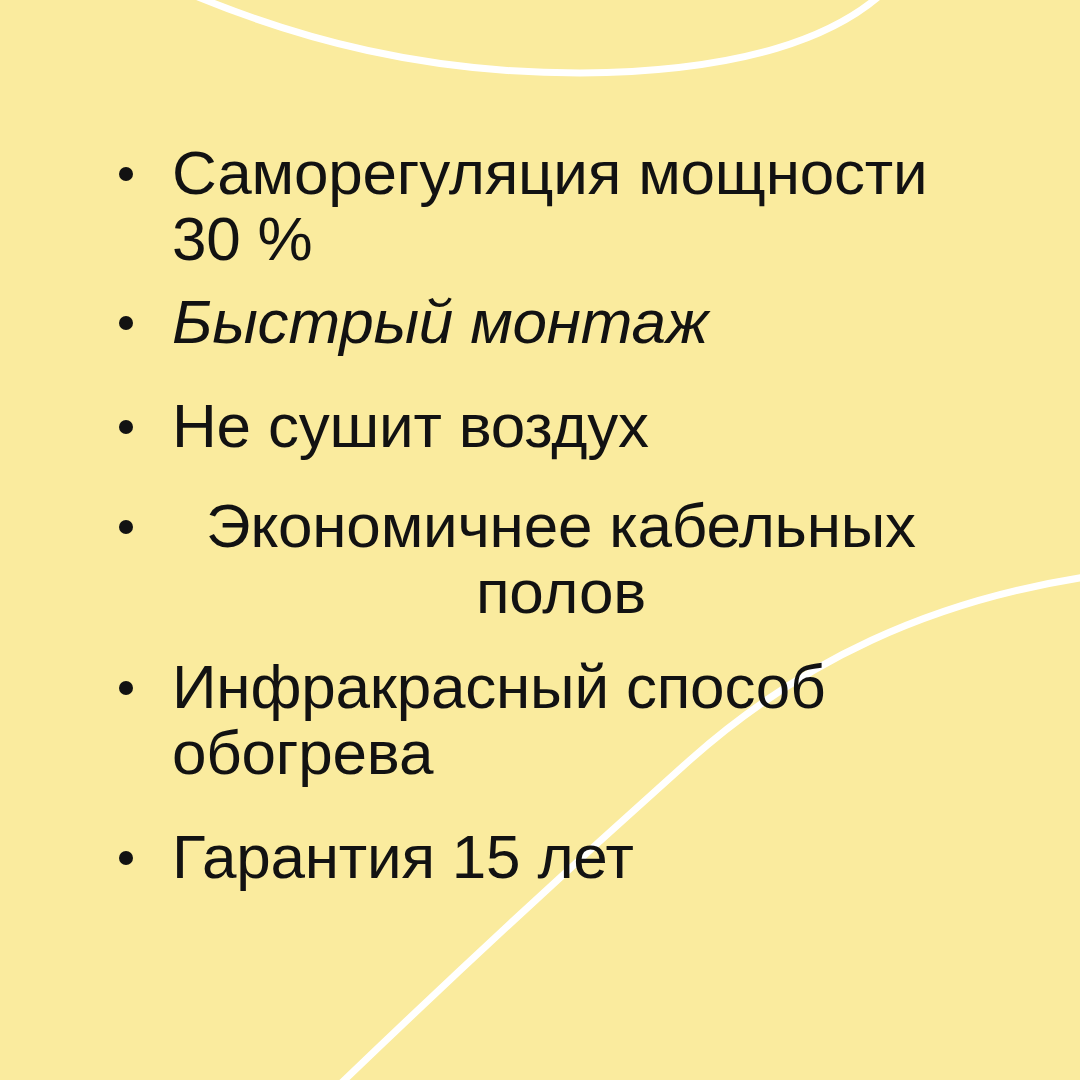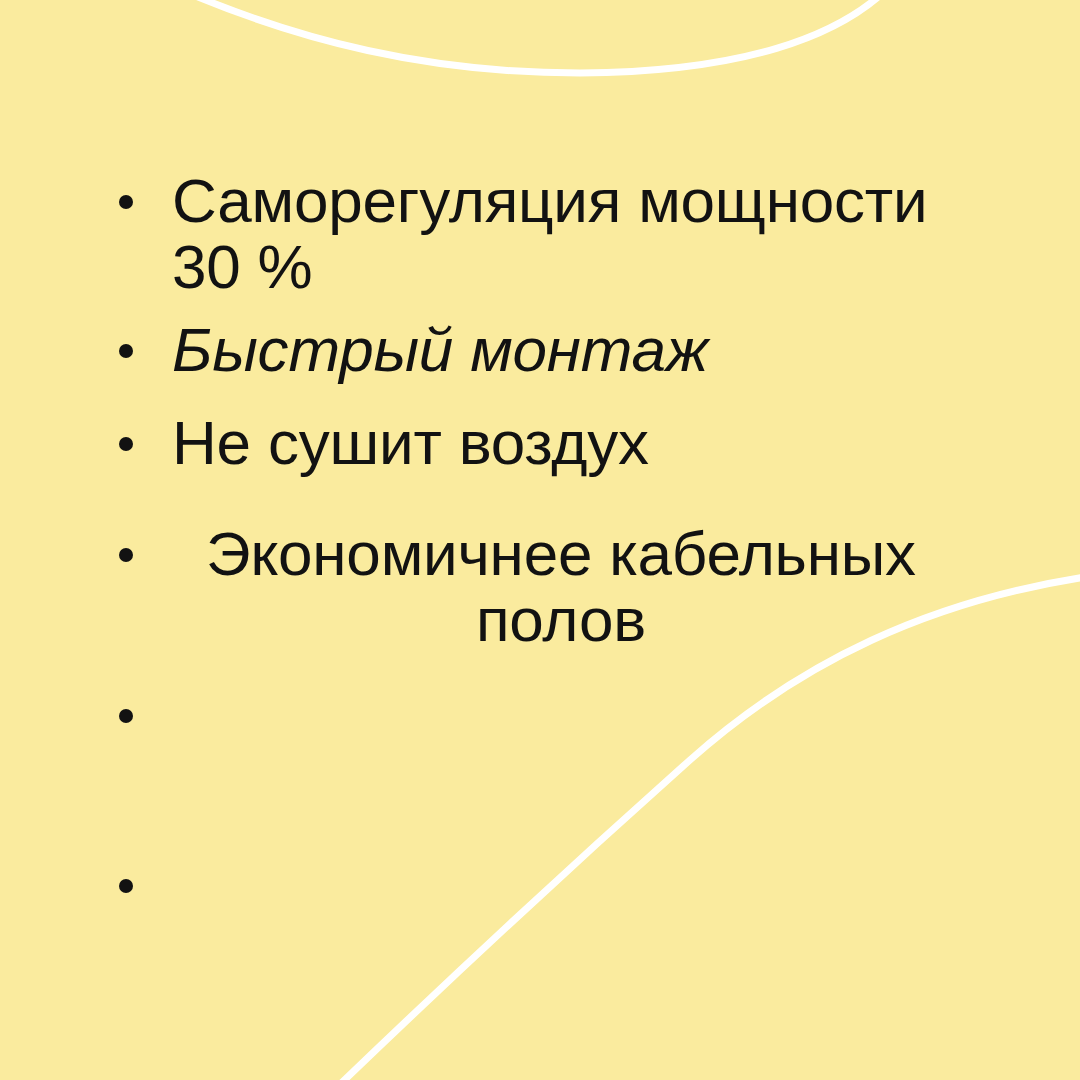--- a/index.html
+++ b/index.html
@@ -45,42 +45,41 @@
   .bullet-item {
     position: relative;
     padding-left: 172px;
     padding-right: 130px;
     box-sizing: border-box;
     color: #121212;
     font-size: 62px;
     line-height: 66px;
     font-weight: 400;
     letter-spacing: -0.2px;
-    margin-top: 28px;
     -webkit-font-smoothing: antialiased;
   }
 
   .bullet-dot {
     position: absolute;
     left: 119px;
     width: 14px;
     height: 14px;
     border-radius: 50%;
     background: #121212;
   }
 
   .bullet-text {
     display: block;
     white-space: pre-line;
   }
 
   
   .item-0 { position: absolute; top: 140px; }
   .item-1 { position: absolute; top: 289px; font-style: italic; }
-  .item-2 { position: absolute; top: 382px; }
+  .item-2 { position: absolute; top: 393px; }
   .item-3 { position: absolute; top: 493px; text-align: center; }
   .item-4 { position: absolute; top: 654px; }
   .item-5 { position: absolute; top: 824px; }
 
   .item-0 .bullet-dot,
   .item-1 .bullet-dot,
   .item-2 .bullet-dot,
   .item-3 .bullet-dot,
   .item-4 .bullet-dot,
   .item-5 .bullet-dot { top: 27px; }
@@ -107,19 +106,21 @@
     <li class="bullet-item item-2">
       <span class="bullet-dot"></span>
       <span class="bullet-text">Не сушит воздух</span>
     </li>
     <li class="bullet-item item-3">
       <span class="bullet-dot"></span>
       <span class="bullet-text">Экономичнее кабельных полов</span>
     </li>
     <li class="bullet-item item-4">
       <span class="bullet-dot"></span>
+      <span class="bullet-text">Инфракрасный способ обогрева</span>
     </li>
     <li class="bullet-item item-5">
       <span class="bullet-dot"></span>
+      <span class="bullet-text">Гарантия 15 лет</span>
     </li>
   </ul>
 
 </div>
 
 </body></html>

